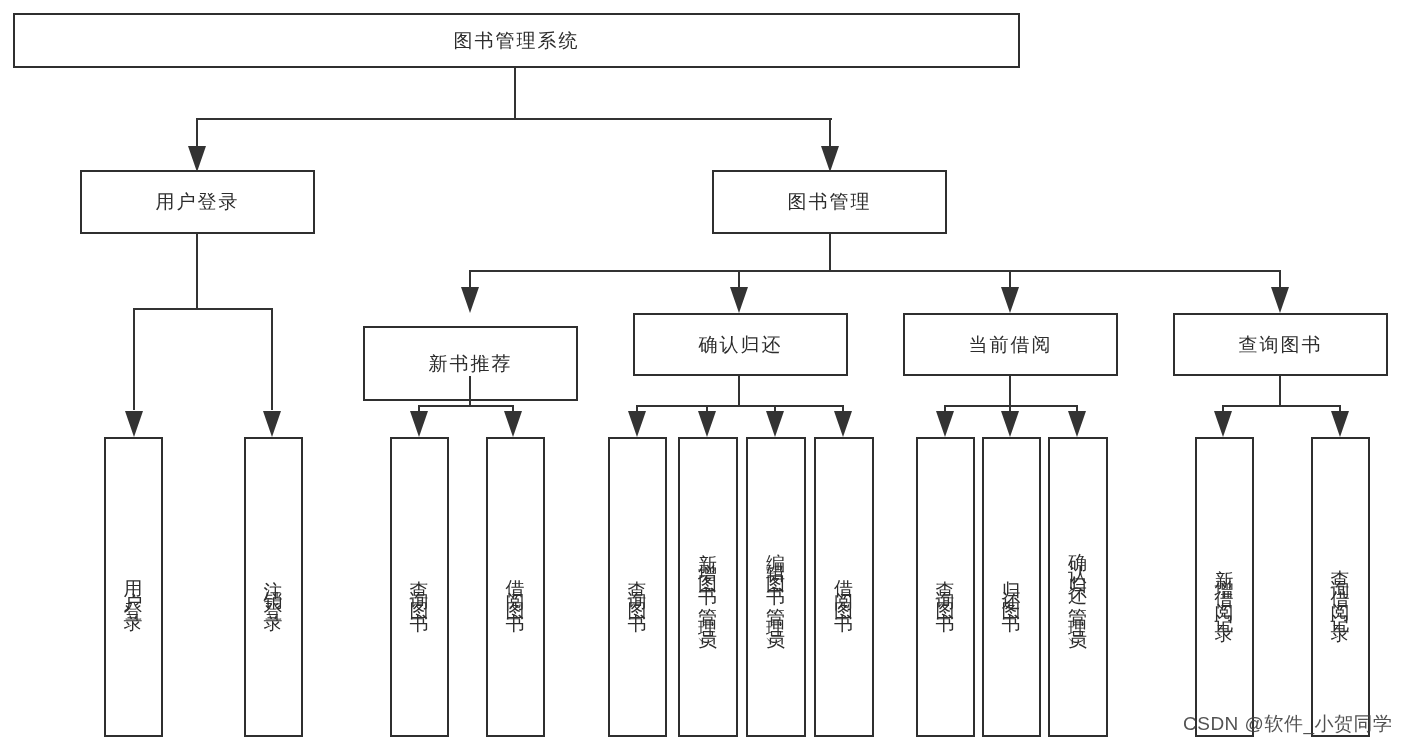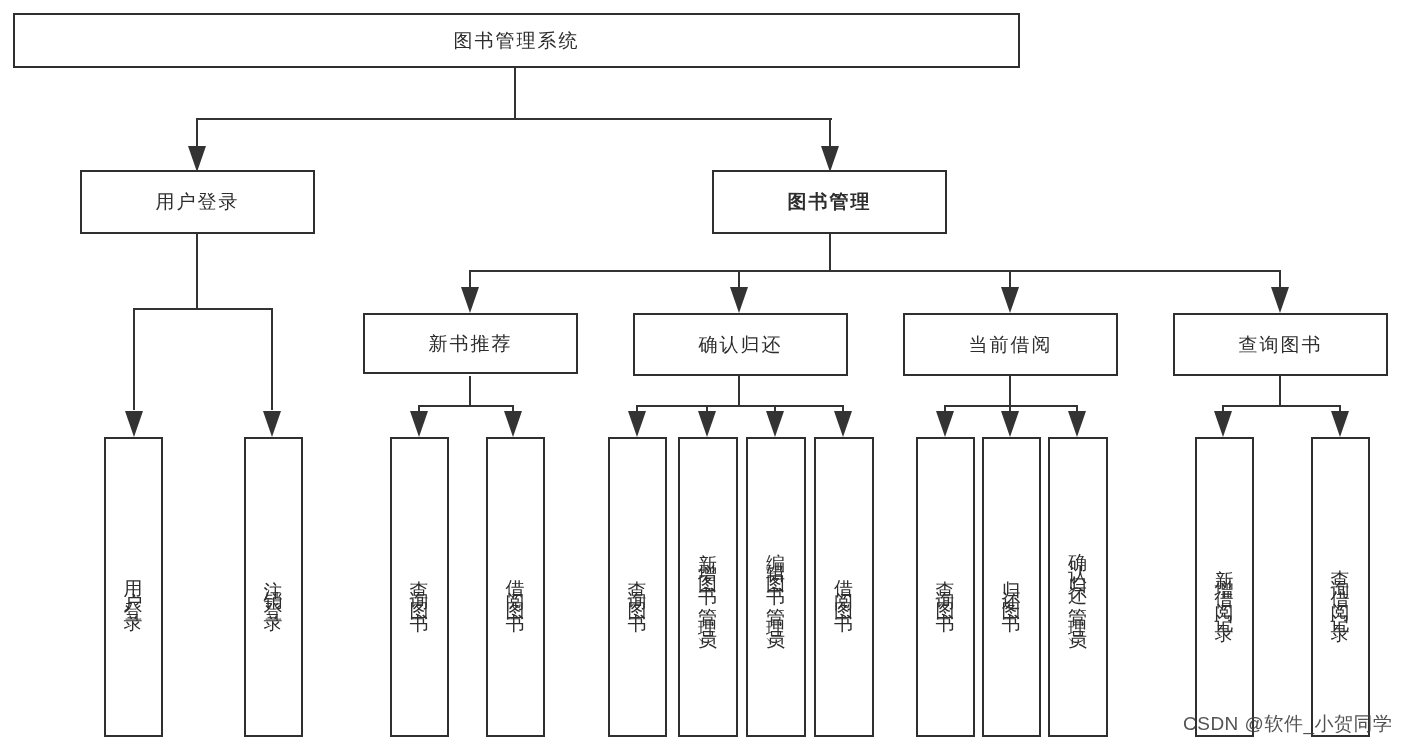--- a/index.html
+++ b/index.html
@@ -35,41 +35,41 @@
   <div class="box" style="left:13px;top:13px;width:1007px;height:55px;">图书管理系统</div>
 
   <div class="vl" style="left:514px;top:68px;height:52px;"></div>
   <div class="hl" style="left:196px;top:118px;width:636px;"></div>
   <div class="vl" style="left:196px;top:118px;height:28px;"></div>
   <div class="vl" style="left:829px;top:118px;height:28px;"></div>
   <div class="ar" style="left:188px;top:146px;"></div>
   <div class="ar" style="left:821px;top:146px;"></div>
 
   <div class="box" style="left:80px;top:170px;width:235px;height:64px;">用户登录</div>
-  <div class="box" style="left:712px;top:170px;width:235px;height:64px;font-weight:bold;">图书管理</div>
+  <div class="box" style="left:712px;top:170px;width:235px;height:64px;">图书管理</div>
 
   <div class="vl" style="left:196px;top:234px;height:76px;"></div>
   <div class="hl" style="left:133px;top:308px;width:140px;"></div>
   <div class="vl" style="left:133px;top:308px;height:102px;"></div>
   <div class="vl" style="left:271px;top:308px;height:102px;"></div>
   <div class="ar" style="left:125px;top:411px;"></div>
   <div class="ar" style="left:263px;top:411px;"></div>
 
   <div class="vl" style="left:829px;top:234px;height:38px;"></div>
   <div class="hl" style="left:469px;top:270px;width:812px;"></div>
   <div class="vl" style="left:469px;top:270px;height:18px;"></div>
   <div class="vl" style="left:738px;top:270px;height:18px;"></div>
   <div class="vl" style="left:1009px;top:270px;height:18px;"></div>
   <div class="vl" style="left:1279px;top:270px;height:18px;"></div>
   <div class="ar" style="left:461px;top:287px;"></div>
   <div class="ar" style="left:730px;top:287px;"></div>
   <div class="ar" style="left:1001px;top:287px;"></div>
   <div class="ar" style="left:1271px;top:287px;"></div>
 
-  <div class="box" style="left:363px;top:313px;width:215px;height:61px;">新书推荐</div>
+  <div class="box" style="left:363px;top:326px;width:215px;height:75px;">新书推荐</div>
   <div class="box" style="left:633px;top:313px;width:215px;height:63px;">确认归还</div>
   <div class="box" style="left:903px;top:313px;width:215px;height:63px;">当前借阅</div>
   <div class="box" style="left:1173px;top:313px;width:215px;height:63px;">查询图书</div>
 
   <div class="vl" style="left:469px;top:376px;height:31px;"></div>
   <div class="hl" style="left:418px;top:405px;width:96px;"></div>
   <div class="vl" style="left:418px;top:405px;height:8px;"></div>
   <div class="vl" style="left:512px;top:405px;height:8px;"></div>
   <div class="ar" style="left:410px;top:411px;"></div>
   <div class="ar" style="left:504px;top:411px;"></div>

